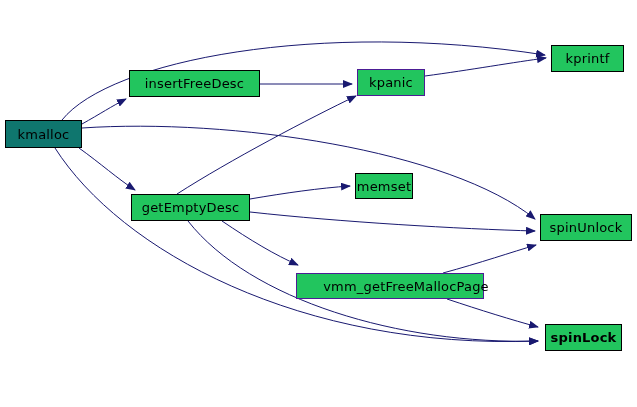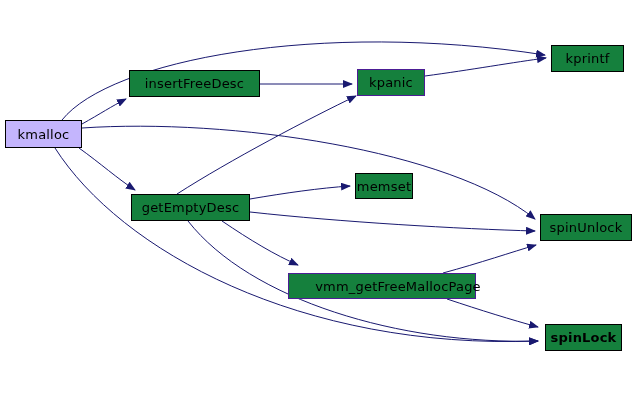--- a/index.html
+++ b/index.html
@@ -1,22 +1,22 @@
 <!DOCTYPE html>
 <html><head>
 <meta charset="utf-8">
 <style>
   html,body{margin:0;padding:0;background:#ffffff;}
   body{font-family:"DejaVu Sans", sans-serif;}
   #canvas{position:relative;width:637px;height:407px;background:#ffffff;overflow:hidden;}
   #edges{position:absolute;left:0;top:0;width:637px;height:407px;}
   .node{position:absolute;box-sizing:border-box;display:flex;align-items:center;
-        justify-content:center;background:#15803d;border:1px solid #000000;
+        justify-content:center;background:#22c55e;border:1px solid #000000;
         font-size:13px;color:#000000;white-space:nowrap;letter-spacing:0.2px;}
-  .node.current{background:#c4b5fd;border:1px solid #000000;}
+  .node.current{background:#0f766e;border:1px solid #000000;}
   .node.highlight{border:1px solid #4c1d95;}
   .node-label{pointer-events:none;}
 </style>
 </head>
 <body>
 
 <div id="canvas">
   <svg id="edges" viewBox="0 0 637 407" xmlns="http://www.w3.org/2000/svg">
     <defs>
       <marker id="arrow" markerWidth="10" markerHeight="8" refX="9" refY="4" orient="auto" markerUnits="userSpaceOnUse">
@@ -55,20 +55,20 @@
       </div>
       <div class="node" style="left: 131px; top: 194px; width: 119px; height: 27px;">
         <span class="node-label">getEmptyDesc</span>
       </div>
       <div class="node" style="left: 355px; top: 173px; width: 58px; height: 26px;">
         <span class="node-label">memset</span>
       </div>
       <div class="node" style="left: 540px; top: 214px; width: 92px; height: 27px;">
         <span class="node-label">spinUnlock</span>
       </div>
-      <div class="node highlight" style="left: 288px; top: 273px; width: 188px; height: 26px; padding-left: 32px;">
+      <div class="node highlight" style="left: 296px; top: 273px; width: 188px; height: 26px; padding-left: 32px;">
         <span class="node-label">vmm_getFreeMallocPage</span>
       </div>
       <div class="node" style="left: 545px; top: 324px; width: 77px; height: 27px; font-weight: bold;">
         <span class="node-label">spinLock</span>
       </div>
     </div>
 </div>
 
 </body></html>

